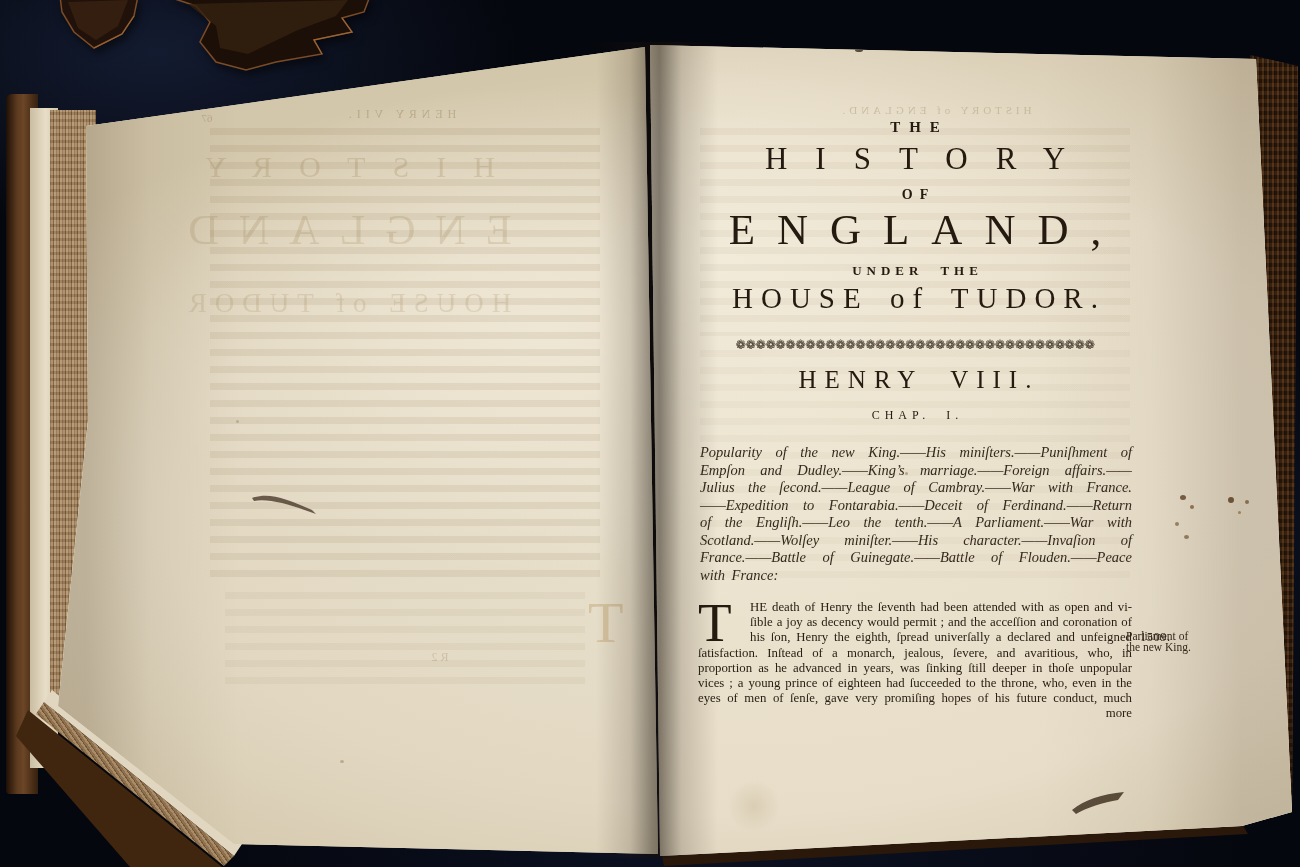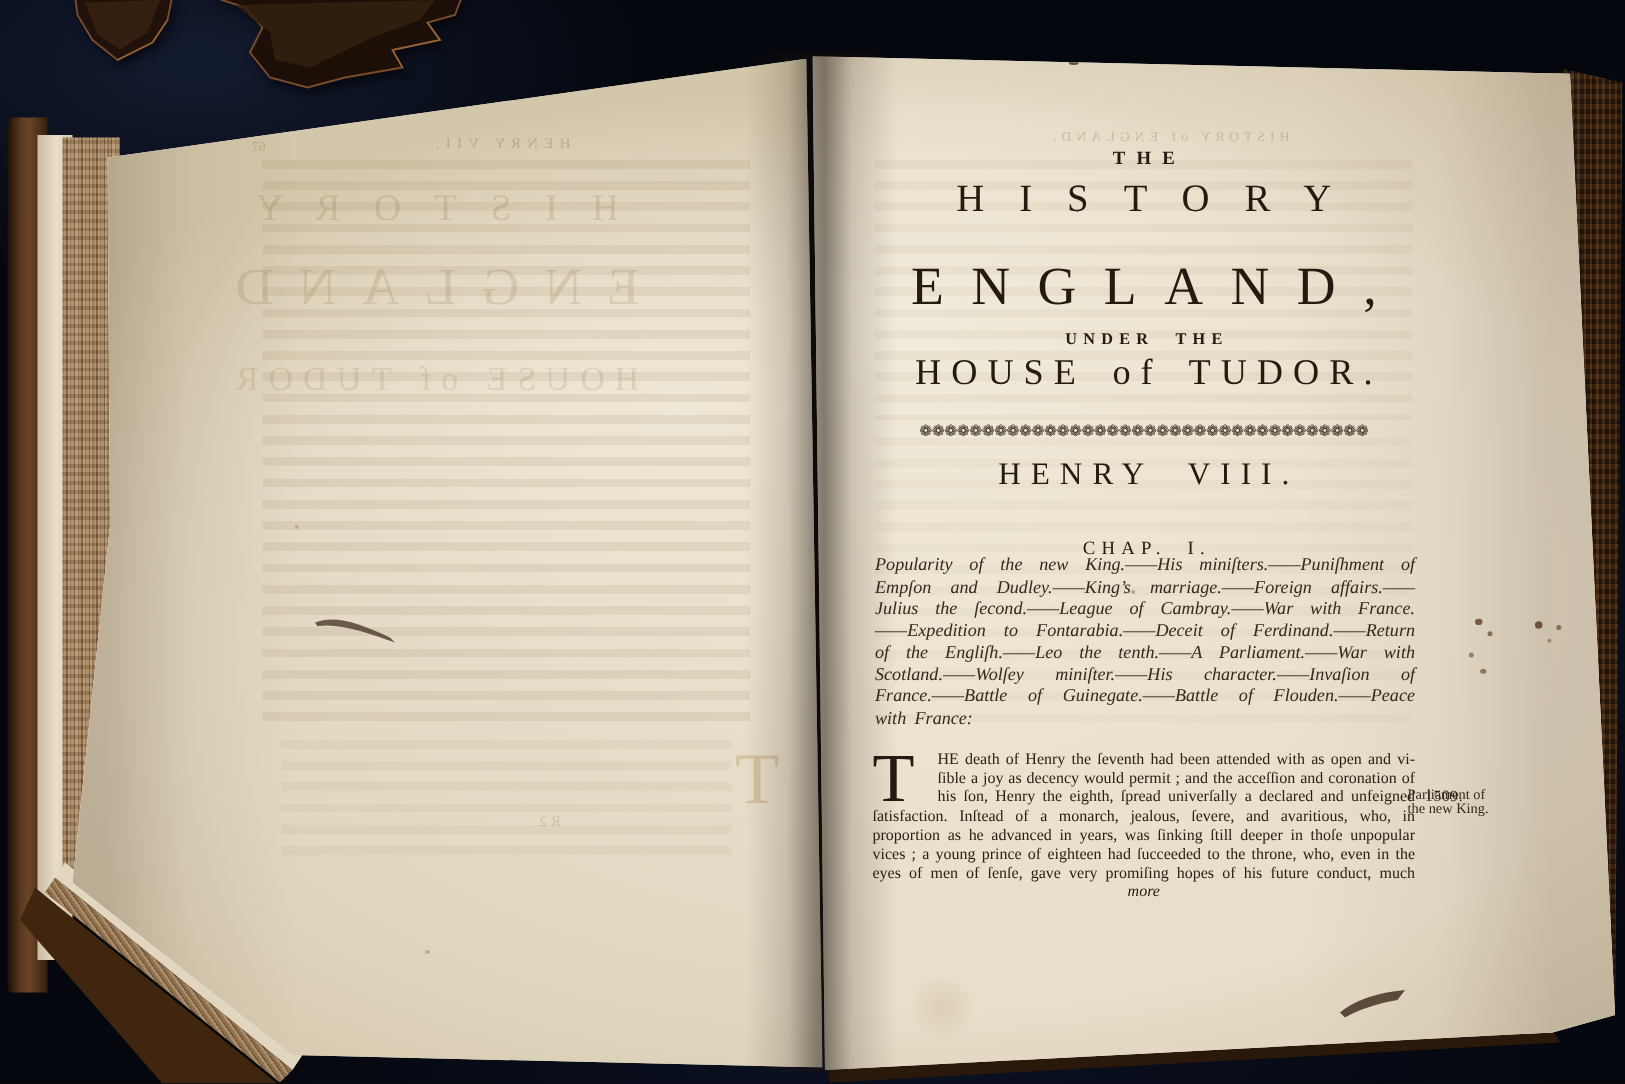--- a/index.html
+++ b/index.html
@@ -65,21 +65,21 @@
   .ghost-lines.faint{background:repeating-linear-gradient(180deg, rgba(125,100,60,.06) 0 7px, rgba(0,0,0,0) 7px 17px);}
   
   .rp-line{left:698px;width:434px;text-align:center;color:#241a10;white-space:nowrap;}
   .arg{left:700px;top:444px;width:432px;font-style:italic;font-size:14.5px;line-height:17.5px;
     color:#34291d;word-spacing:3px;}
   .arg div{text-align:justify;text-align-last:justify;}
   .arg div.last{text-align-last:left;}
   .bodyblk{left:698px;top:600px;width:434px;font-size:12.8px;line-height:15.2px;color:#2b2015;}
   .bodyblk .line{text-align:justify;text-align-last:justify;}
   .dropcap{float:left;width:52px;height:45px;font-size:55px;line-height:46px;color:#241a10;}
-  .catchword{text-align:center;font-style:italic;}
+  .catchword{text-align:right;}
   .marginalia{color:#33281c;}
   .spot{border-radius:50%;filter:blur(.6px);}
   .scratch{pointer-events:none;}
 </style>
 </head>
 <body>
 
 <div class="stage">
 
   <div class="abs left-cover"></div>
@@ -119,28 +119,29 @@
 
   <div class="abs right-page">
     <div class="abs page-shade-right"></div>
 
     <div class="abs ghost" style="left:790px;top:104px;width:290px;font-size:11px;letter-spacing:4px;color:rgba(130,106,62,.28);">HISTORY of ENGLAND.</div>
     <div class="abs ghost-lines faint" style="left:700px;top:128px;width:430px;height:208px;"></div>
     <div class="abs ghost-lines faint" style="left:700px;top:350px;width:430px;height:238px;opacity:.7;"></div>
 
     <div class="abs rp-line" style="top:119px;font-size:15px;letter-spacing:9px;text-indent:9px;font-weight:bold;">THE</div>
     <div class="abs rp-line" style="top:141px;font-size:31px;letter-spacing:28px;text-indent:28px;">HISTORY</div>
+    <div class="abs rp-line" style="top:187px;font-size:14px;letter-spacing:7px;text-indent:7px;font-weight:bold;">OF</div>
     <div class="abs rp-line" style="top:205px;font-size:43px;letter-spacing:22px;text-indent:22px;">ENGLAND,</div>
     <div class="abs rp-line" style="top:282px;font-size:29px;letter-spacing:8px;word-spacing:6px;text-indent:8px;">HOUSE of TUDOR.</div>
     <div class="abs rp-line" style="top:263px;font-size:13px;letter-spacing:5px;word-spacing:9px;text-indent:5px;font-weight:bold;">UNDER THE</div>
 
     <div class="abs rp-line" style="top:337px;font-size:12.5px;letter-spacing:-0.5px;color:#33281c;font-family:'DejaVu Sans','Liberation Sans',sans-serif;">❁❁❁❁❁❁❁❁❁❁❁❁❁❁❁❁❁❁❁❁❁❁❁❁❁❁❁❁❁❁❁❁❁❁❁❁</div>
 
     <div class="abs rp-line" style="top:366px;font-size:25px;letter-spacing:8px;word-spacing:14px;text-indent:8px;">HENRY VIII.</div>
-    <div class="abs rp-line" style="top:431px;font-size:15px;letter-spacing:5px;word-spacing:8px;text-indent:5px;">CHAP. I.</div>
+    <div class="abs rp-line" style="top:408px;font-size:12px;letter-spacing:5px;word-spacing:8px;text-indent:5px;">CHAP. I.</div>
 
     <div class="abs arg">
       <div>Popularity of the new King.——His miniſters.——Puniſhment of</div>
       <div>Empſon and Dudley.——King’s marriage.——Foreign affairs.——</div>
       <div>Julius the ſecond.——League of Cambray.——War with France.</div>
       <div>——Expedition to Fontarabia.——Deceit of Ferdinand.——Return</div>
       <div>of the Engliſh.——Leo the tenth.——A Parliament.——War with</div>
       <div>Scotland.——Wolſey miniſter.——His character.——Invaſion of</div>
       <div>France.——Battle of Guinegate.——Battle of Flouden.——Peace</div>
       <div class="last">with France:</div>

